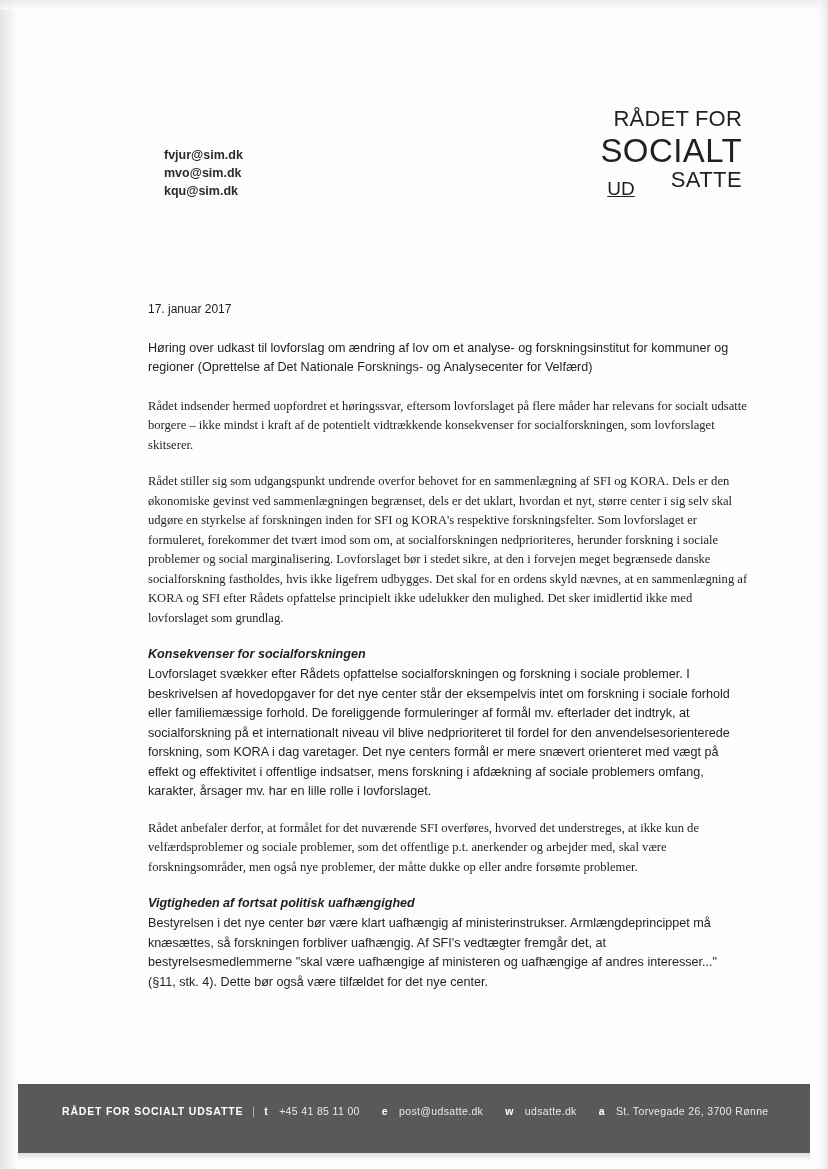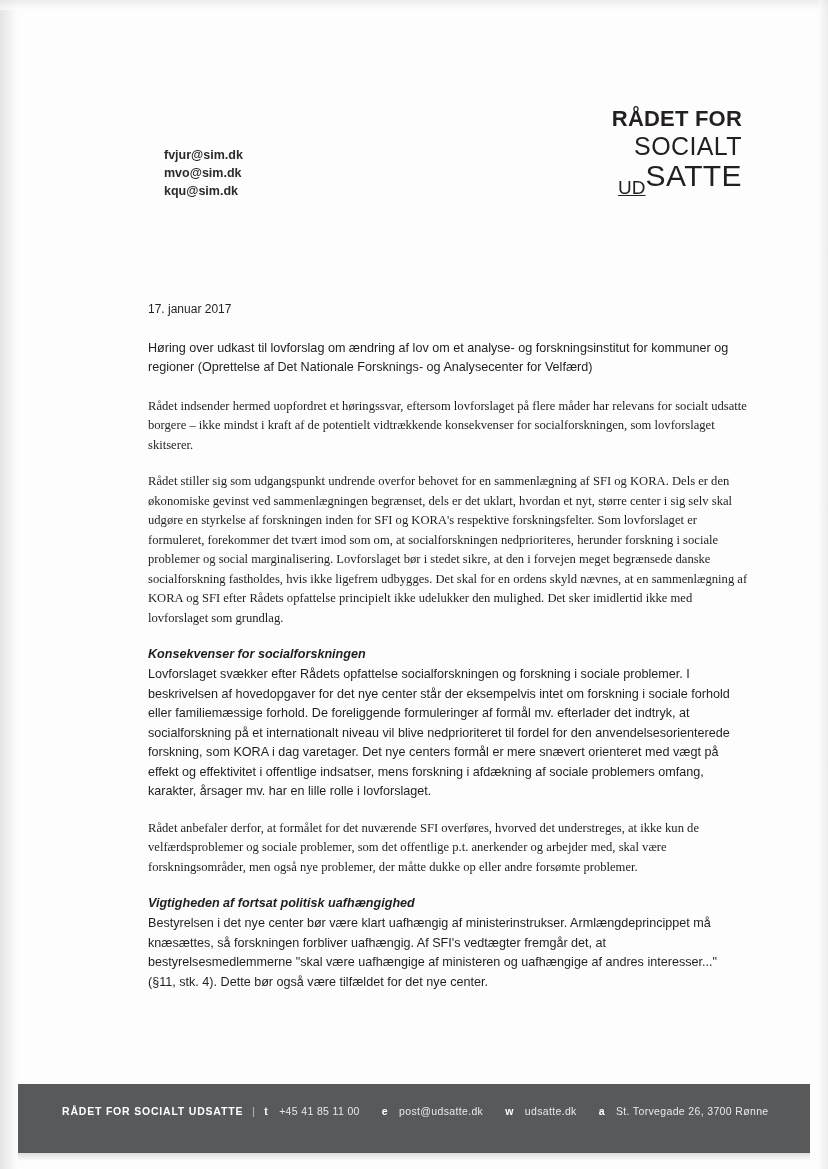--- a/index.html
+++ b/index.html
@@ -52,48 +52,49 @@
     position: absolute;
     right: 86px;
     top: 108px;
     width: 230px;
     text-align: right;
     line-height: 1.0;
     color: #231f20;
   }
   .logo-line1 {
     font-size: 22px;
-    font-weight: bold;
+    font-weight: normal;
     letter-spacing: 0.2px;
     display: block;
   }
   .logo-line2 {
-    font-size: 25px;
+    font-size: 33px;
     font-weight: normal;
     letter-spacing: 0.4px;
     display: block;
     margin-top: 4px;
   }
   .logo-line3 {
     display: block;
     margin-top: 2px;
     white-space: nowrap;
   }
   .logo-ud {
     font-size: 19px;
     font-weight: normal;
     vertical-align: baseline;
     position: relative;
     top: 8px;
     text-decoration: underline;
   }
   .logo-satte {
-    font-size: 30px;
+    font-size: 22px;
     font-weight: normal;
     letter-spacing: 0.4px;
+    margin-left: 36px;
   }
 
   
   .emails {
     position: absolute;
     left: 164px;
     top: 146px;
     font-size: 12.5px;
     line-height: 1.45;
     color: #2b2b2b;

